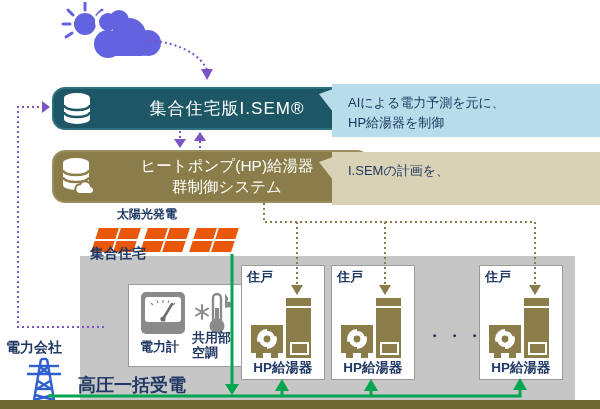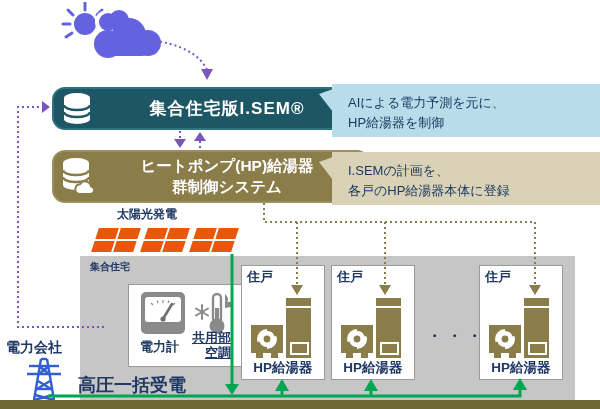--- a/index.html
+++ b/index.html
@@ -5,21 +5,21 @@
   html,body{margin:0;padding:0;background:#fff;}
   .stage{
     position:relative;width:600px;height:409px;background:#ffffff;overflow:hidden;
     font-family:"Liberation Sans",sans-serif;color:#1f3864;
   }
   .abs{position:absolute;}
   .lbl{position:absolute;color:#1f3864;font-weight:bold;line-height:1.2;white-space:nowrap;}
 
   
   .sysbox{position:absolute;left:52px;width:318px;border-radius:13px;box-sizing:border-box;
-          display:flex;align-items:center;color:#fff;font-weight:bold;}
+          display:flex;align-items:center;color:#fff;font-weight:normal;}
   .isem{top:87px;height:43px;background:#1d5766;border:2px solid #2e7180;}
   .hpsys{top:150px;height:53px;background:#8b7d4a;border:2px solid #9c8f5e;}
   .sysbox .boxicon{flex:0 0 46px;display:flex;justify-content:center;align-items:center;}
   .sysbox .boxtitle{flex:1;text-align:center;padding-right:14px;}
   .isem .boxtitle{font-size:17px;letter-spacing:1px;}
   .hpsys .boxtitle{font-size:15.5px;line-height:1.3;}
 
   
   .callout{position:absolute;left:332px;width:268px;box-sizing:border-box;
            padding:9px 8px 8px 16px;font-size:13px;line-height:1.55;color:#17365d;}
@@ -125,21 +125,20 @@
 
   <div class="callout co-ai">
     <span class="pointer"></span>
     <span>AIによる電力予測を元に、</span><br>
     <span>HP給湯器を制御</span>
   </div>
 
   <div class="callout co-plan">
     <span class="pointer"></span>
     <span>I.SEMの計画を、</span><br>
-    <span>各戸のHP給湯器本体に登録</span>
   </div>
 
   <div class="lbl" style="left:117px;top:207px;font-size:12px;text-align:right;">太陽光発電</div>
   <div class="panels">
     <div class="pgroup">
         <div class="pcell"></div>
         <div class="pcell"></div>
         <div class="pcell"></div>
         <div class="pcell"></div>
       </div>
@@ -151,21 +150,21 @@
       </div>
     <div class="pgroup">
         <div class="pcell"></div>
         <div class="pcell"></div>
         <div class="pcell"></div>
         <div class="pcell"></div>
       </div>
   </div>
 
   <div class="building"></div>
-  <div class="lbl" style="left:90px;top:261px;font-size:10px;">集合住宅</div>
+  <div class="lbl" style="left:90px;top:245px;font-size:14px;">集合住宅</div>
 
   <div class="whitebox meterbox">
     <div class="abs" style="left:12px;top:7px;">
       <svg width="44" height="42" viewBox="0 0 44 42">
         <rect x="0" y="0" width="44" height="42" rx="5" fill="#8a8a8a"></rect>
         <rect x="4" y="5" width="36" height="25" rx="3" fill="#ffffff"></rect>
         <g stroke="#8a8a8a" stroke-width="1.2">
           <line x1="10" y1="11" x2="12" y2="13"></line>
             <line x1="16" y1="8.5" x2="17" y2="11"></line>
           <line x1="22" y1="8" x2="22" y2="11"></line>
@@ -183,21 +182,21 @@
             <line x1="4" y1="20.5" x2="16" y2="27.5"></line>
           <line x1="16" y1="20.5" x2="4" y2="27.5"></line>
         </g>
         <path d="M33 6 c3 3 4 5 2 8 c4 -1 5 1 4 5 l-6 1 z" fill="#8a8a8a"></path>
         <rect x="21" y="6" width="8" height="28" rx="4" fill="#ffffff" stroke="#8a8a8a" stroke-width="2.4"></rect>
         <circle cx="25" cy="38" r="7.5" fill="#8a8a8a"></circle>
         <rect x="23" y="20" width="4" height="18" fill="#8a8a8a"></rect>
       </svg>
     </div>
     <div class="lbl" style="left:11px;top:54px;font-size:13px;">電力計</div>
-    <div class="lbl" style="left:63px;top:46px;font-size:13px;text-align:right;line-height:1.15;text-decoration:underline;">
+    <div class="lbl" style="left:63px;top:46px;font-size:13px;text-align:left;line-height:1.15;">
       <span>共用部</span><br>
       <span>空調</span>
     </div>
   </div>
 
   <div class="whitebox unit u1">
     <div class="unit-title">住戸</div>
     <div class="odu">
       <svg width="34" height="36" viewBox="0 0 34 36">
         <rect x="1" y="1" width="32" height="28" fill="#8b7d4a"></rect>

